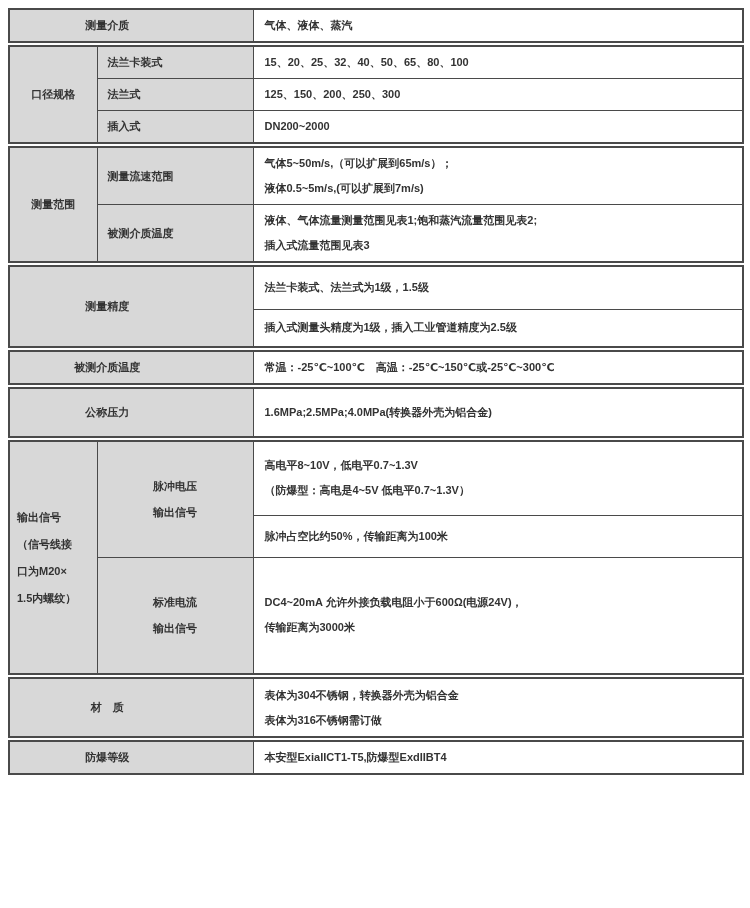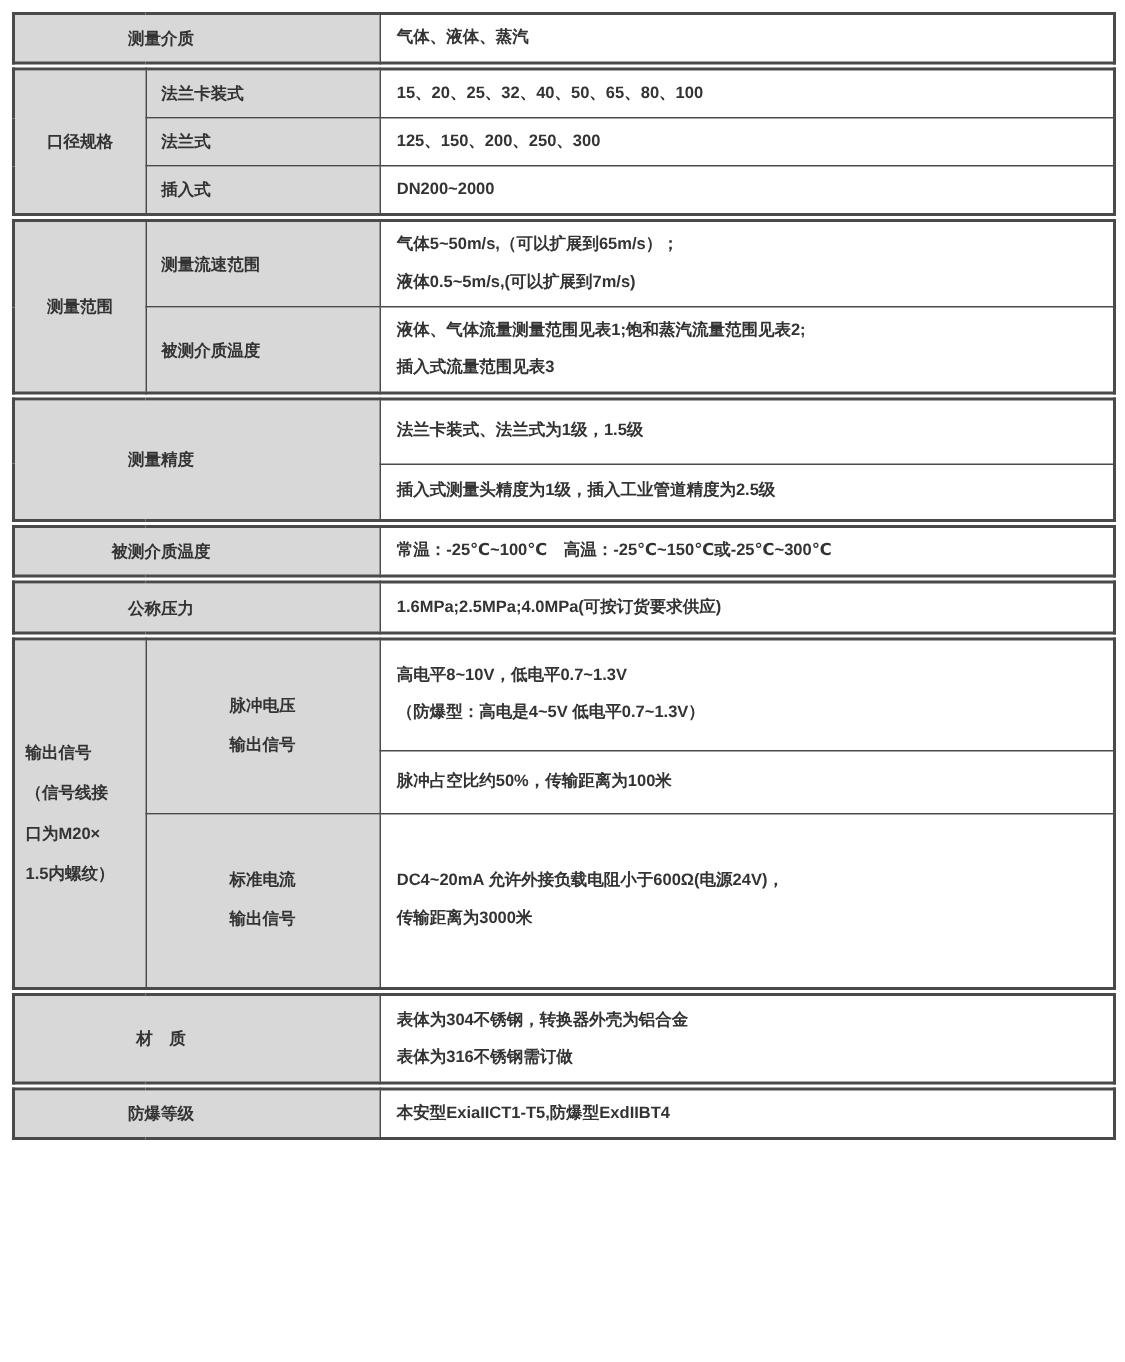--- a/index.html
+++ b/index.html
@@ -141,24 +141,24 @@
   </tbody>
     </table>
 
   <table class="spec">
     <colgroup>
         <col style="width:88px">
         <col style="width:156px">
         <col style="width:490px">
       </colgroup>
     <tbody>
-        <tr style="height:34px">
+        <tr style="height:49px">
       <td class="lab full" colspan="2">公称压力</td>
       <td class="val">
-            <div>1.6MPa;2.5MPa;4.0MPa(可按订货要求供应)</div>
+            <div>1.6MPa;2.5MPa;4.0MPa(转换器外壳为铝合金)</div>
           </td>
     </tr>
   </tbody>
     </table>
 
   <table class="spec">
     <colgroup>
         <col style="width:88px">
         <col style="width:156px">
         <col style="width:490px">

